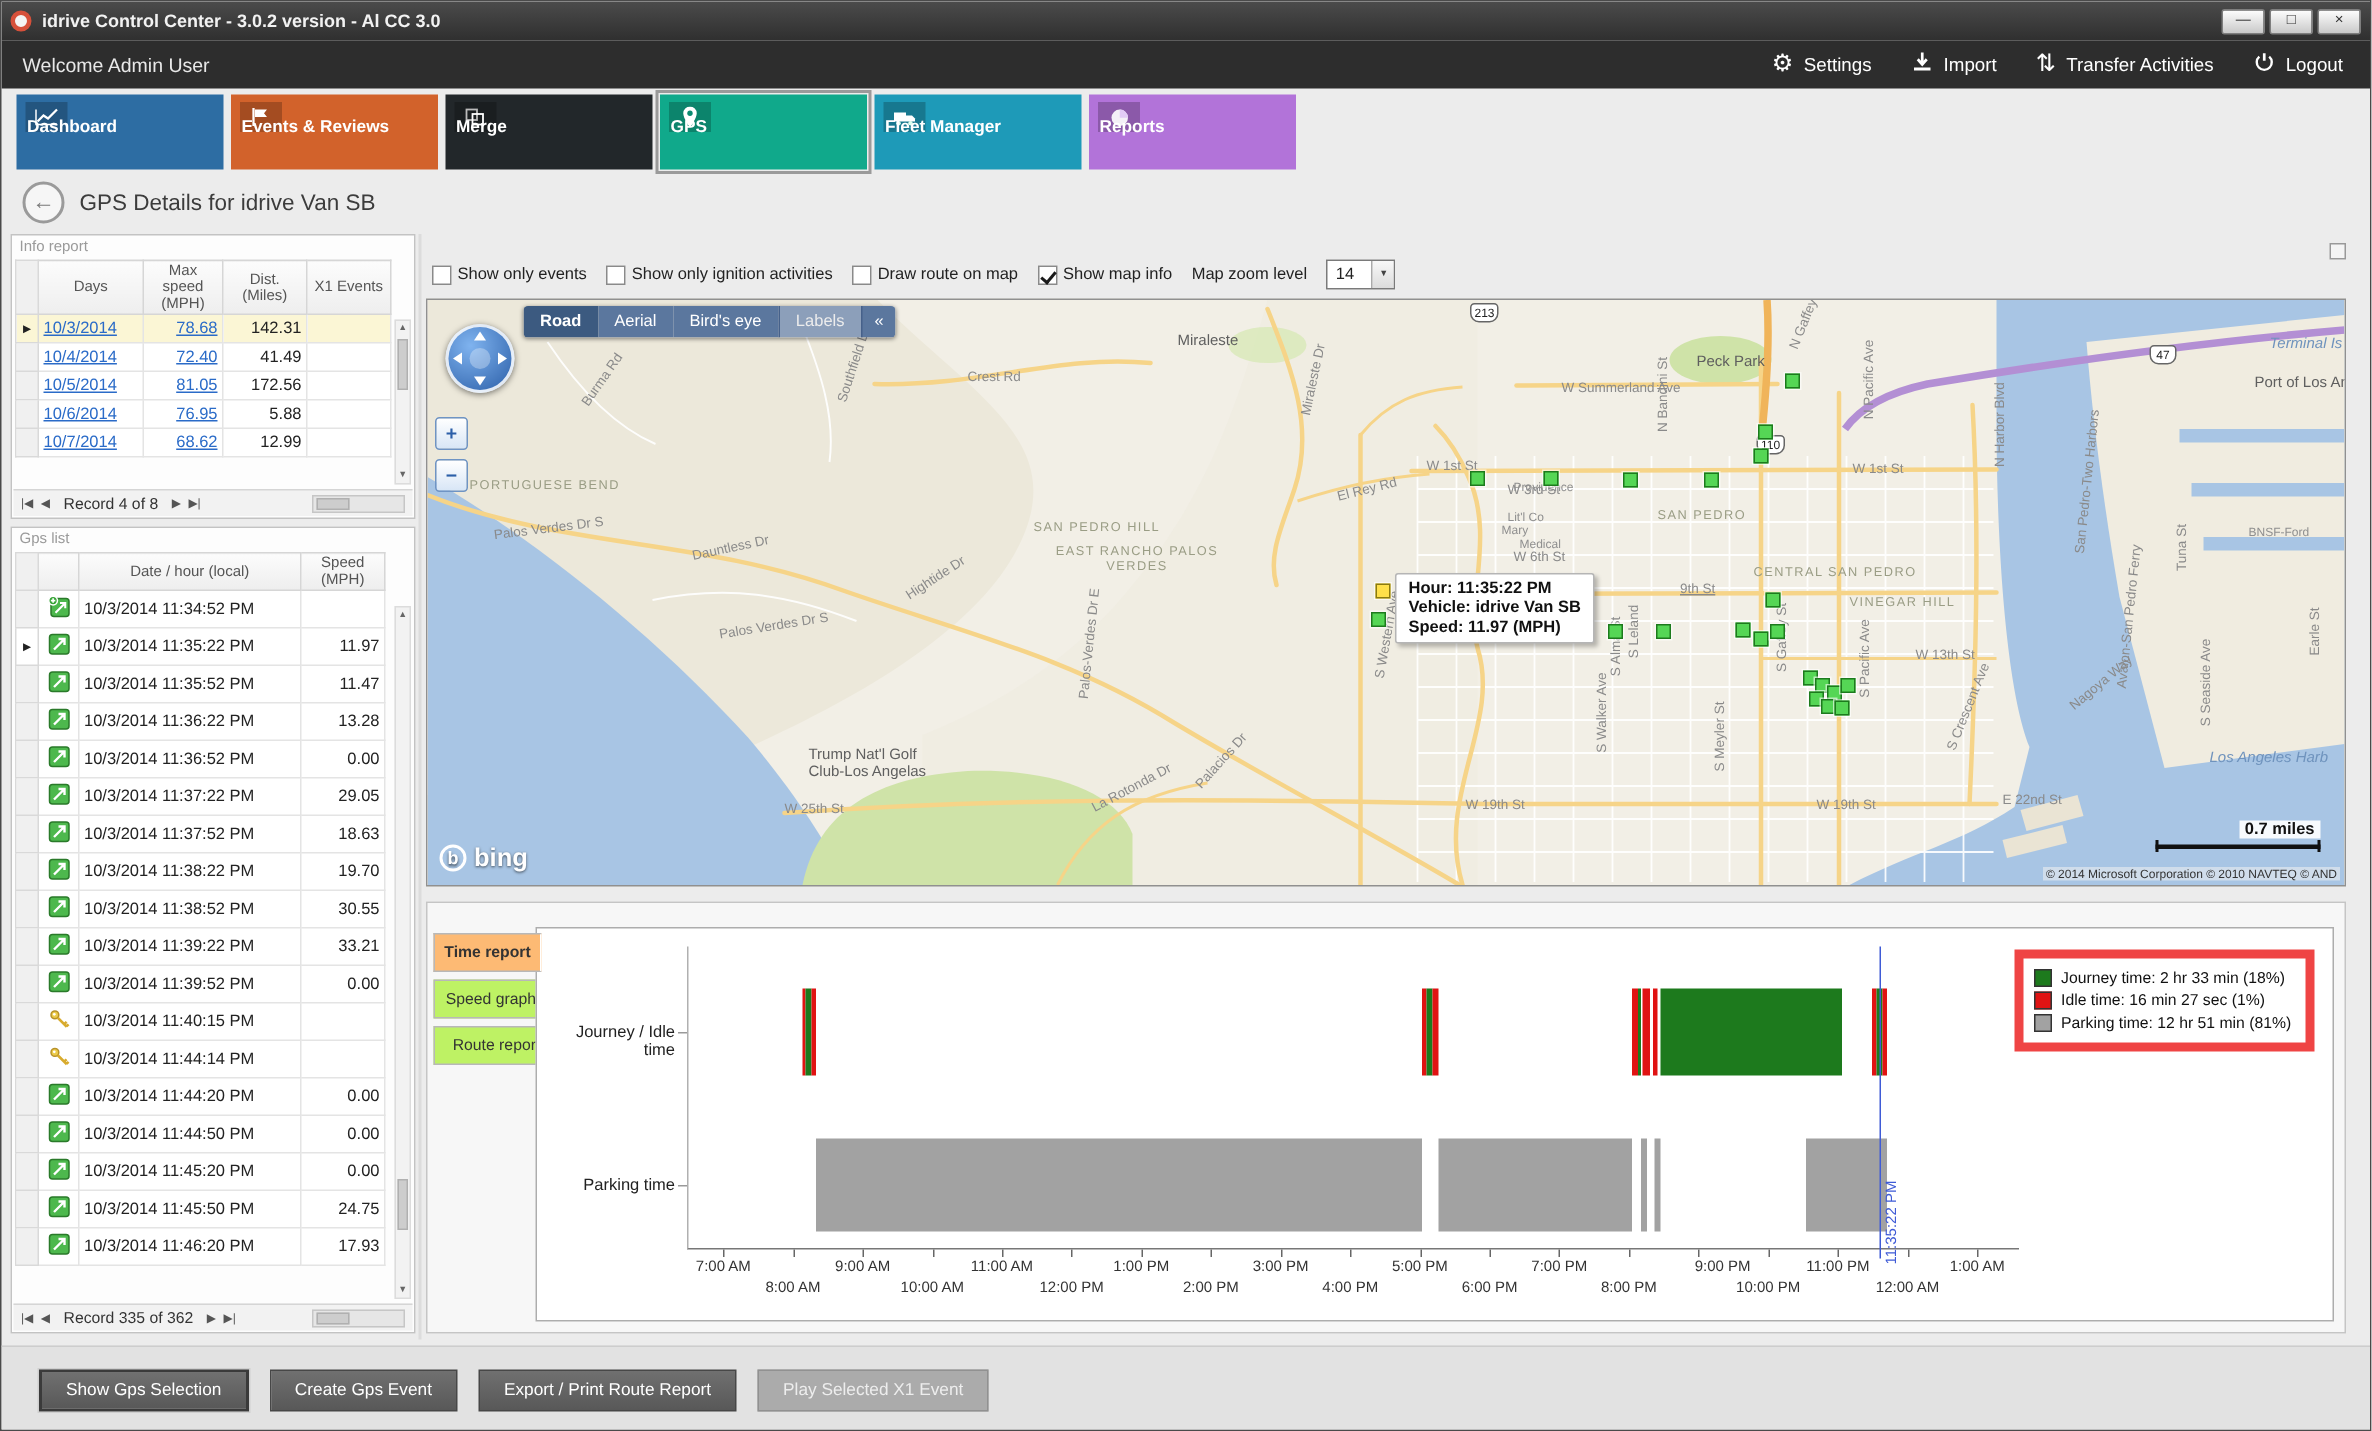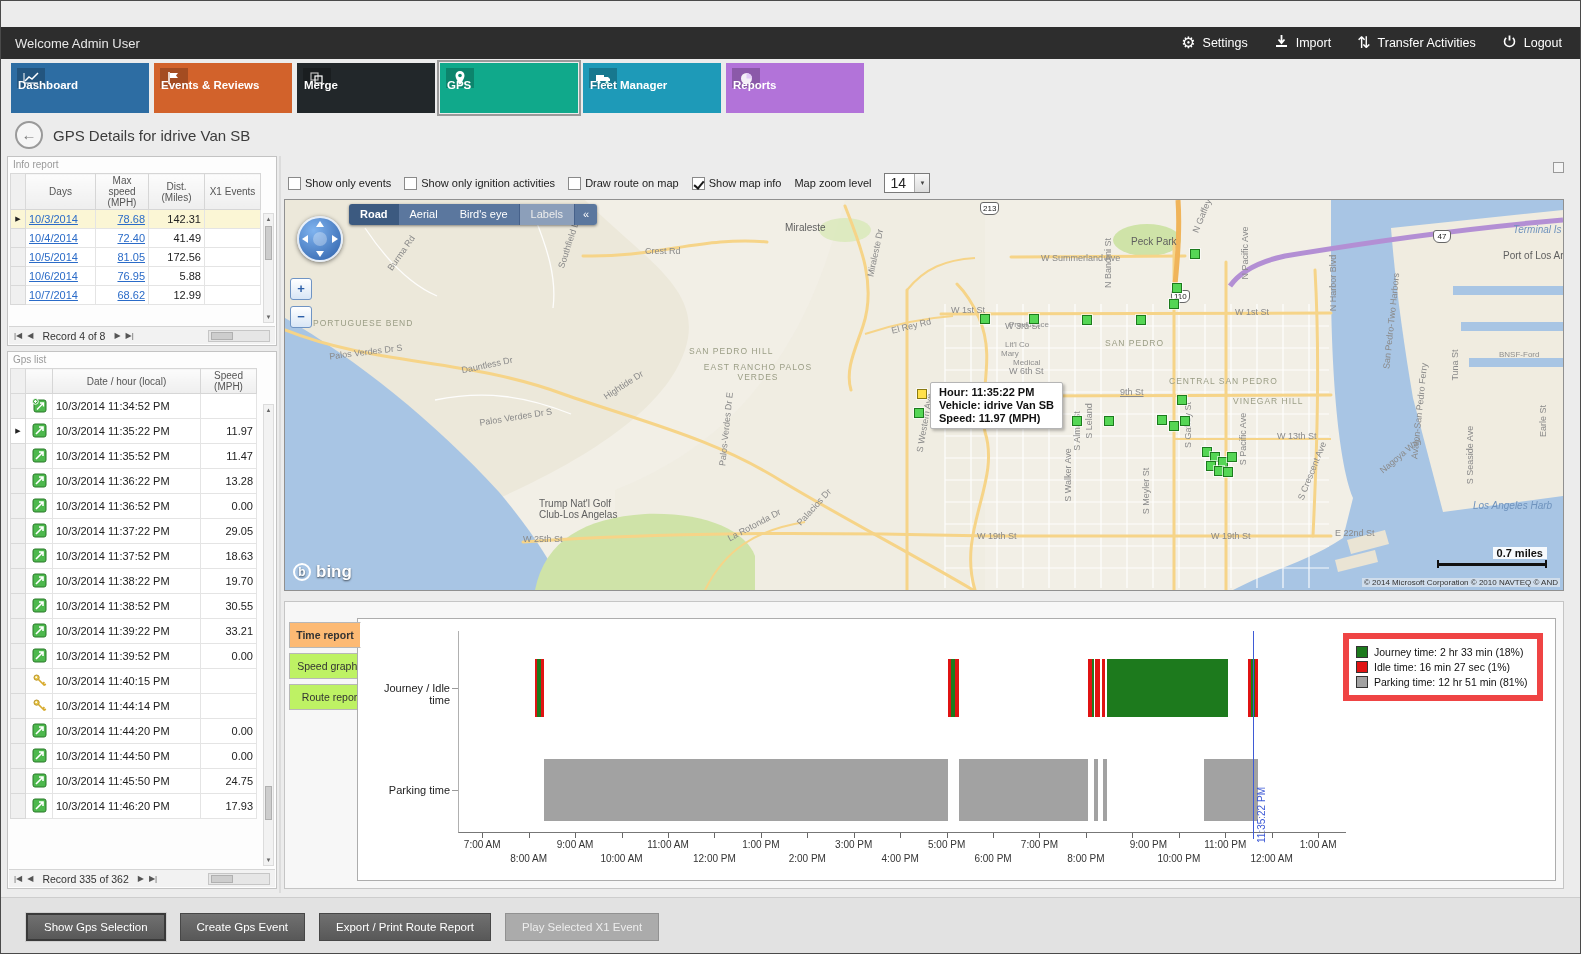--- a/index.html
+++ b/index.html
@@ -57,21 +57,21 @@
 .vtrack{flex:1;width:100%;position:relative}
 .vthumb{position:absolute;left:1px;width:7px;height:34px;background:#cdcdcd;border:1px solid #b0b0b0}
 #info-scroll .vthumb{top:2px}
 #gps-scroll .vthumb{bottom:8%}
 
 #map-toolbar{position:absolute;left:287px;top:170px;height:24px;display:flex;align-items:center;gap:13px;font-size:11px;color:#222}
 .cb{display:flex;align-items:center;gap:4px;cursor:pointer}
 .box{width:13px;height:13px;border:1px solid #8a8a8a;background:#fff;position:relative}
 .box.checked::after{content:'';position:absolute;left:3px;top:1px;width:4px;height:8px;border:solid #1a1a1a;border-width:0 2px 2px 0;transform:rotate(40deg)}
 .zoomsel{width:46px;height:20px;border:1px solid #7a7a7a;background:#fff;display:flex;align-items:center;cursor:pointer}
-.zoomsel .val{flex:1;padding-left:5px;font-size:14px}
+.zoomsel .val{flex:1;padding-left:5px;font-size:11px}
 .zoomsel .dd{width:15px;height:100%;background:linear-gradient(#f8f8f8,#dcdcdc);border-left:1px solid #aaa;font-size:6px;color:#444;display:flex;align-items:center;justify-content:center}
 .panel-collapse{position:absolute;width:11px;height:11px;border:1px solid #999;background:#f4f4f4;cursor:pointer}
 
 #map{position:absolute;left:283px;top:198px;width:1280px;height:392px;border:1px solid #909090;overflow:hidden;background:#f2efe6}
 #map-svg{position:absolute;left:0;top:0;width:100%;height:100%}
 #map-labels,#map-markers{position:absolute;left:0;top:0;width:100%;height:100%}
 .mlabel{position:absolute;white-space:nowrap;color:#8a8a8a;font-size:9px;pointer-events:none}
 .mlabel.place{color:#5f5f5f;font-size:10px}
 .mlabel.area{color:#9a9d85;font-size:8.5px;letter-spacing:1px}
 .mlabel.water{color:#6f93bd;font-style:italic;font-size:10px}
@@ -130,20 +130,27 @@
 .fbtn{height:28px;padding:0 16px;background:linear-gradient(#707070,#585858);color:#fff;border:1px solid #474747;font-size:11.5px;font-family:"Liberation Sans",sans-serif;margin-left:14px;cursor:pointer}
 .fbtn.focused{margin-left:25px;border:2px solid #3a3a3a;box-shadow:0 0 0 1px #cfcfcf}
 .fbtn.disabled{background:#ababab;color:#ededed;border-color:#919191;cursor:default}
 .splitter{position:absolute;left:278px;top:155px;bottom:60px;width:2px;background:#dcdcdc}
 </style>
 </head>
 <body>
 
 <div id="app">
 
+  <div class="titlebar">
+    <span class="app-icon"></span>
+    <span class="t-title">idrive Control Center - 3.0.2 version - Al CC 3.0</span>
+    <span class="winbtn">—</span>
+    <span class="winbtn">□</span>
+    <span class="winbtn">×</span>
+  </div>
 
   <div class="topbar">
     <span class="welcome">Welcome Admin User</span>
     <div id="top-actions">
         <span class="action">
           <span class="aicon"><span class="chr">⚙</span></span>
           <span>Settings</span>
         </span>
         <span class="action">
           <span class="aicon"><svg width="15" height="15" viewBox="0 0 15 15">
@@ -450,20 +457,29 @@
             <td>10/3/2014 11:44:20 PM</td>
             <td class="num">0.00</td>
           </tr>
           <tr>
             <td class="ind"></td>
             <td class="icon-cell"><svg width="15" height="15" viewBox="0 0 15 15">
                 <rect x="1" y="1" width="13" height="13" rx="2" fill="#4db84d" stroke="#2a7a2a"></rect>
                 <path d="M4 11L11 4M7 4h4v4" stroke="#fff" stroke-width="1.6" fill="none"></path>
               </svg></td>
             <td>10/3/2014 11:44:50 PM</td>
+            <td class="num">0.00</td>
+          </tr>
+          <tr>
+            <td class="ind"></td>
+            <td class="icon-cell"><svg width="15" height="15" viewBox="0 0 15 15">
+                <rect x="1" y="1" width="13" height="13" rx="2" fill="#4db84d" stroke="#2a7a2a"></rect>
+                <path d="M4 11L11 4M7 4h4v4" stroke="#fff" stroke-width="1.6" fill="none"></path>
+              </svg></td>
+            <td>10/3/2014 11:45:20 PM</td>
             <td class="num">0.00</td>
           </tr>
           <tr>
             <td class="ind"></td>
             <td class="icon-cell"><svg width="15" height="15" viewBox="0 0 15 15">
                 <rect x="1" y="1" width="13" height="13" rx="2" fill="#4db84d" stroke="#2a7a2a"></rect>
                 <path d="M4 11L11 4M7 4h4v4" stroke="#fff" stroke-width="1.6" fill="none"></path>
               </svg></td>
             <td>10/3/2014 11:45:50 PM</td>
             <td class="num">24.75</td>

